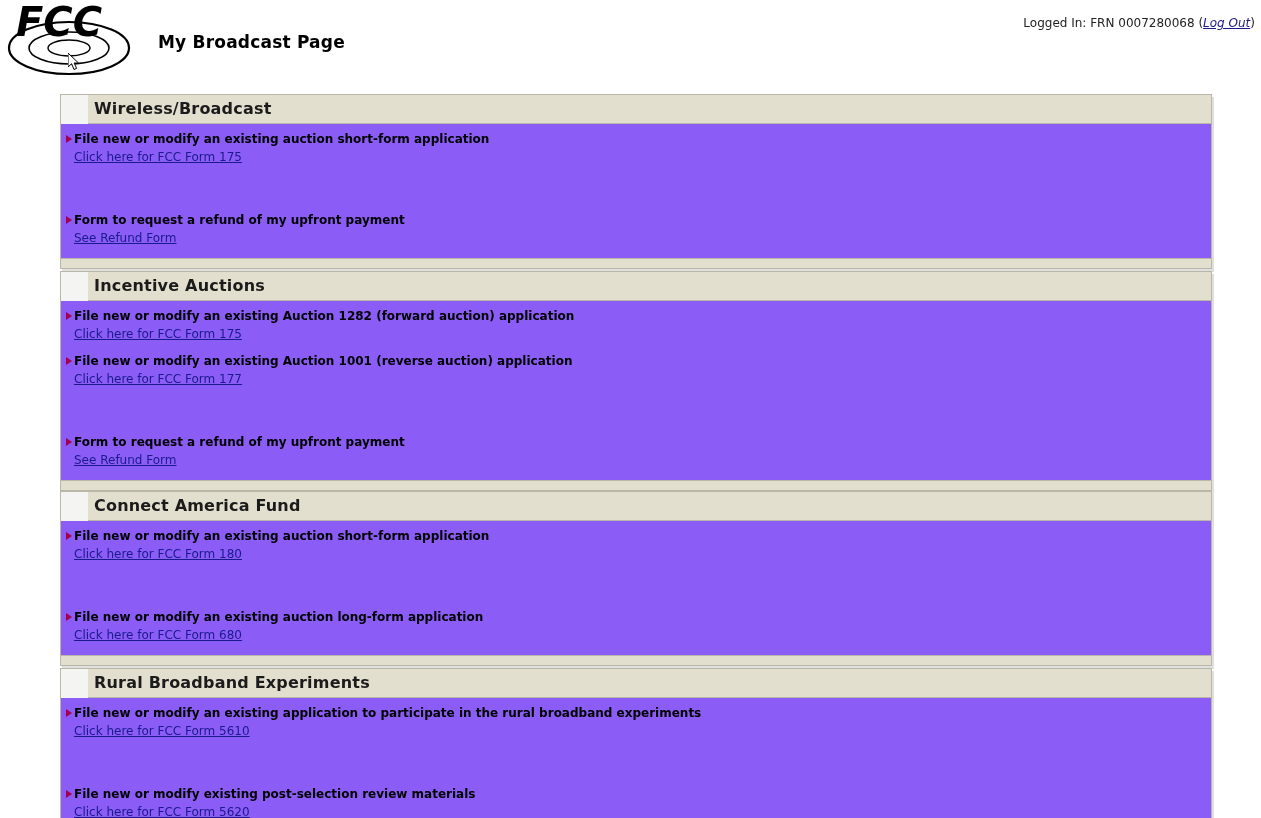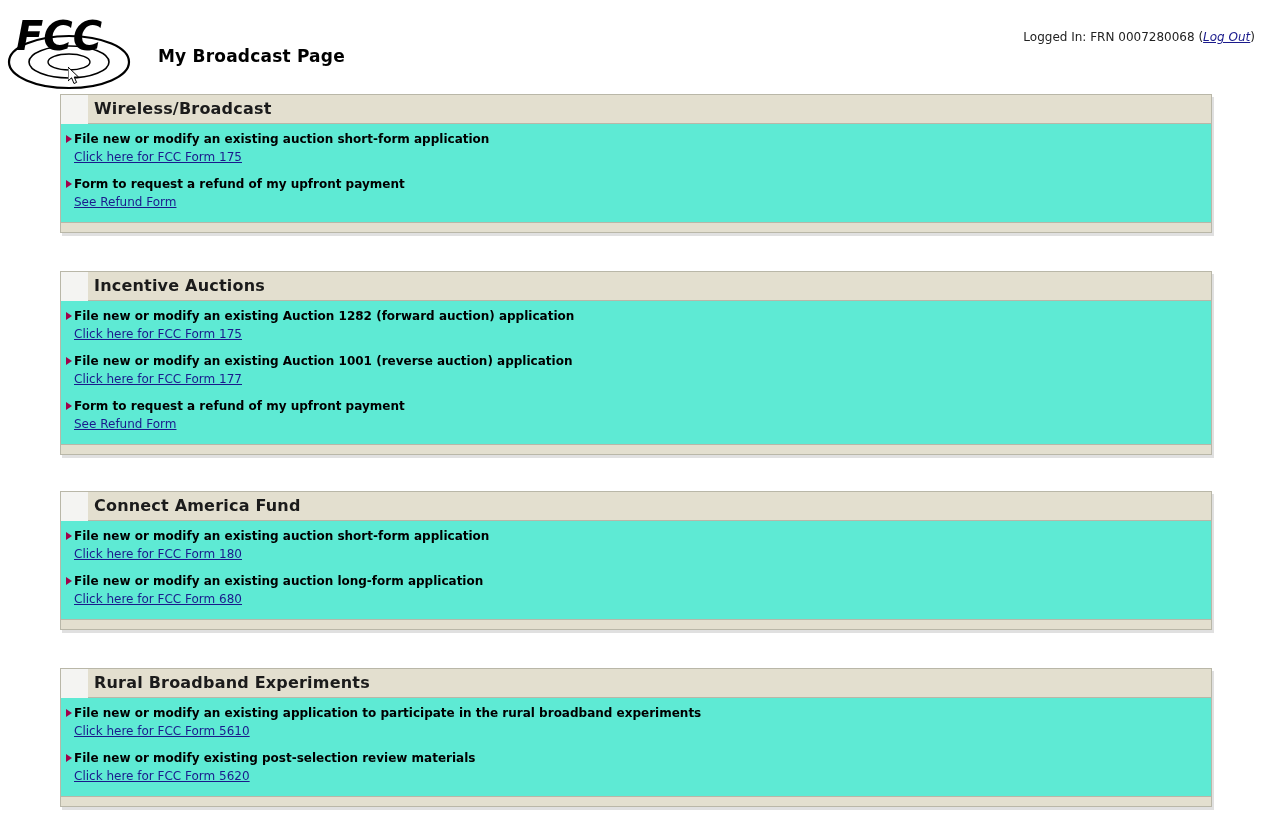--- a/index.html
+++ b/index.html
@@ -12,21 +12,20 @@
     width: 1261px;
     height: 818px;
     position: relative;
     overflow: hidden;
   }
 
   
   .header {
     position: relative;
     height: 85px;
-    margin-top: 14px;
   }
   .fcc-logo {
     position: absolute;
     left: 6px;
     top: 2px;
     width: 126px;
     height: 76px;
   }
   .page-title {
     position: absolute;
@@ -65,33 +64,33 @@
     border-bottom: 1px solid #b9b7a8;
     padding: 4px 0 5px 6px;
     font-size: 16px;
     font-weight: bold;
     color: #1b1b1b;
     letter-spacing: 0.2px;
     margin-left: 27px;
   }
   .panel-body {
     padding: 8px 0 10px 0;
-    background: #5eead4;
+    background: #8b5cf6;
   }
   .panel-footer {
     height: 9px;
     background: #e3dfcf;
     border-top: 1px solid #b9b7a8;
   }
   .entry {
     position: relative;
     padding: 0 0 12px 13px;
     margin-left: 0;
   }
-  .entry:last-child { padding-bottom: 2px; }
+  .entry:last-child { padding-bottom: 2px; margin-top: 36px; }
   .bullet {
     position: absolute;
     left: 5px;
     top: 3px;
     width: 0;
     height: 0;
     border-top: 4px solid transparent;
     border-bottom: 4px solid transparent;
     border-left: 6px solid #a3004a;
   }

